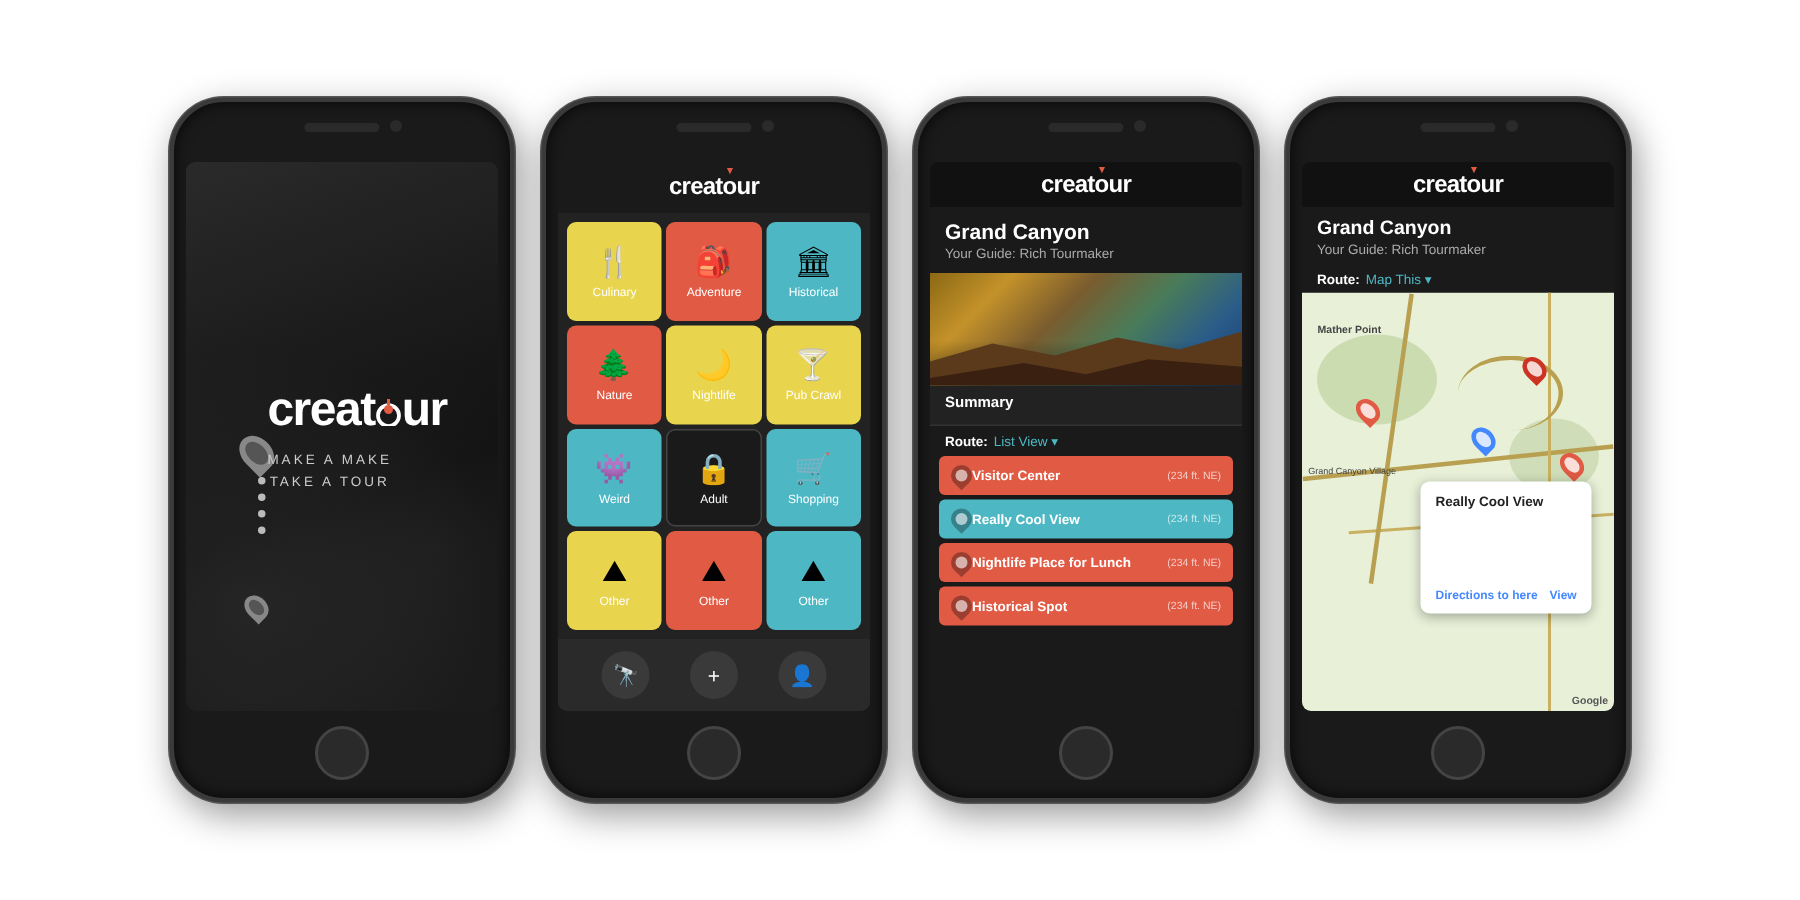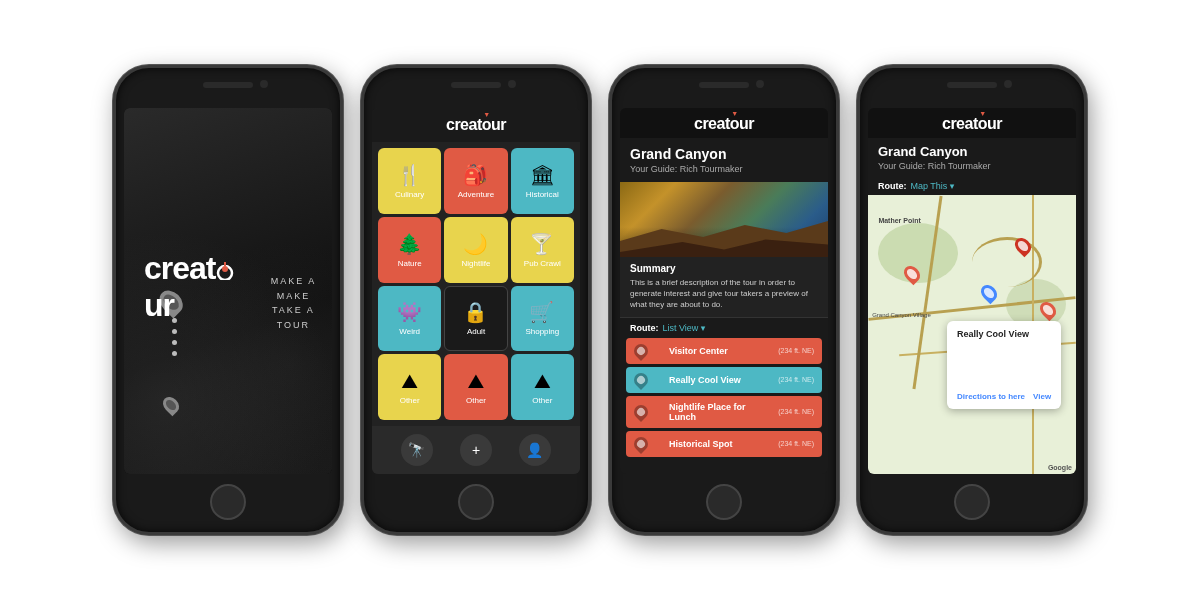--- a/index.html
+++ b/index.html
@@ -115,22 +115,22 @@
       inset: 0;
       background:
         radial-gradient(circle at 20% 80%, rgba(80,80,80,0.3) 0%, transparent 50%),
         radial-gradient(circle at 80% 70%, rgba(60,60,60,0.2) 0%, transparent 40%);
     }
 
     .splash-content {
       position: relative;
       z-index: 2;
       display: flex;
-      flex-direction: row;
-      align-items: flex-end;
+      flex-direction: column;
+      align-items: flex-start;
       margin-left: 20px;
     }
 
     .splash-logo {
       font-size: 32px;
       font-weight: 900;
       color: #fff;
       letter-spacing: -1px;
       margin-bottom: 8px;
     }
@@ -407,21 +407,21 @@
       gap: 3px;
       padding: 0 6px 4px;
     }
 
     .stop-item {
       background: #e05a44;
       border-radius: 4px;
       padding: 6px 8px;
       display: flex;
       align-items: center;
-      gap: 21px;
+      gap: 0;
       cursor: pointer;
     }
 
     .stop-item.highlighted {
       background: #4db8c4;
     }
 
     .stop-pin {
       width: 14px;
       height: 14px;
@@ -707,21 +707,20 @@
         <div class="tour-title-section">
           <h2>Grand Canyon</h2>
           <div class="tour-guide">Your Guide:  Rich Tourmaker</div>
         </div>
         <div class="tour-image">
           <div class="canyon-layer1"></div>
           <div class="canyon-layer2"></div>
         </div>
         <div class="tour-summary">
           <h3>Summary</h3>
-          <p>This is a brief description of the tour in order to generate interest and give tour takers a preview of what they are about to do.</p>
         </div>
         <div class="tour-route-header">
           <span class="tour-route-label">Route:</span>
           <span class="tour-route-mode">List View ▾</span>
         </div>
         <div class="tour-stops">
           <div class="stop-item">
             <div class="stop-pin"></div>
             <div class="stop-name">Visitor Center</div>
             <div class="stop-dist">(234 ft. NE)</div>

